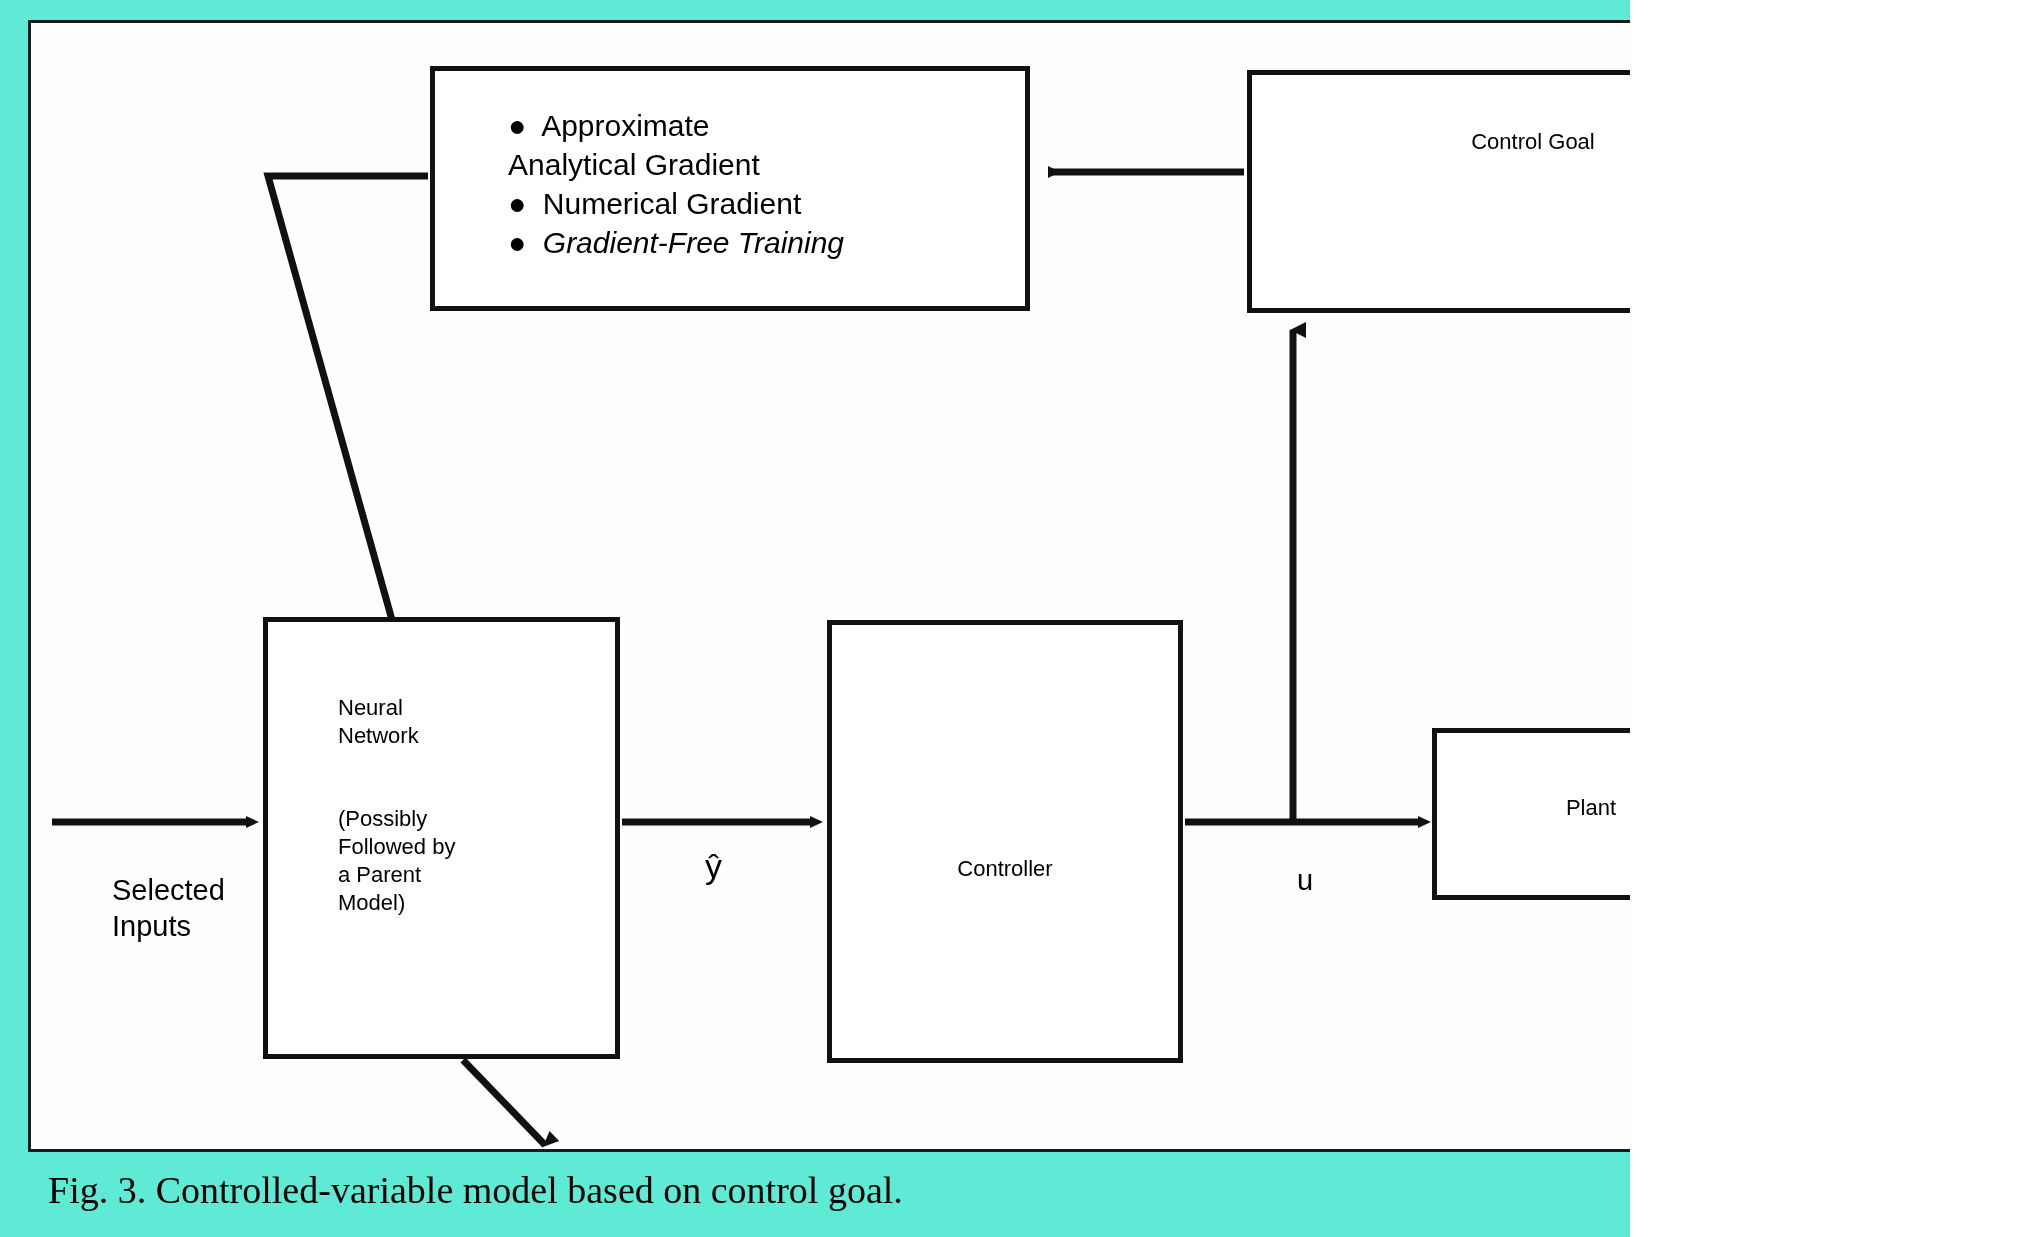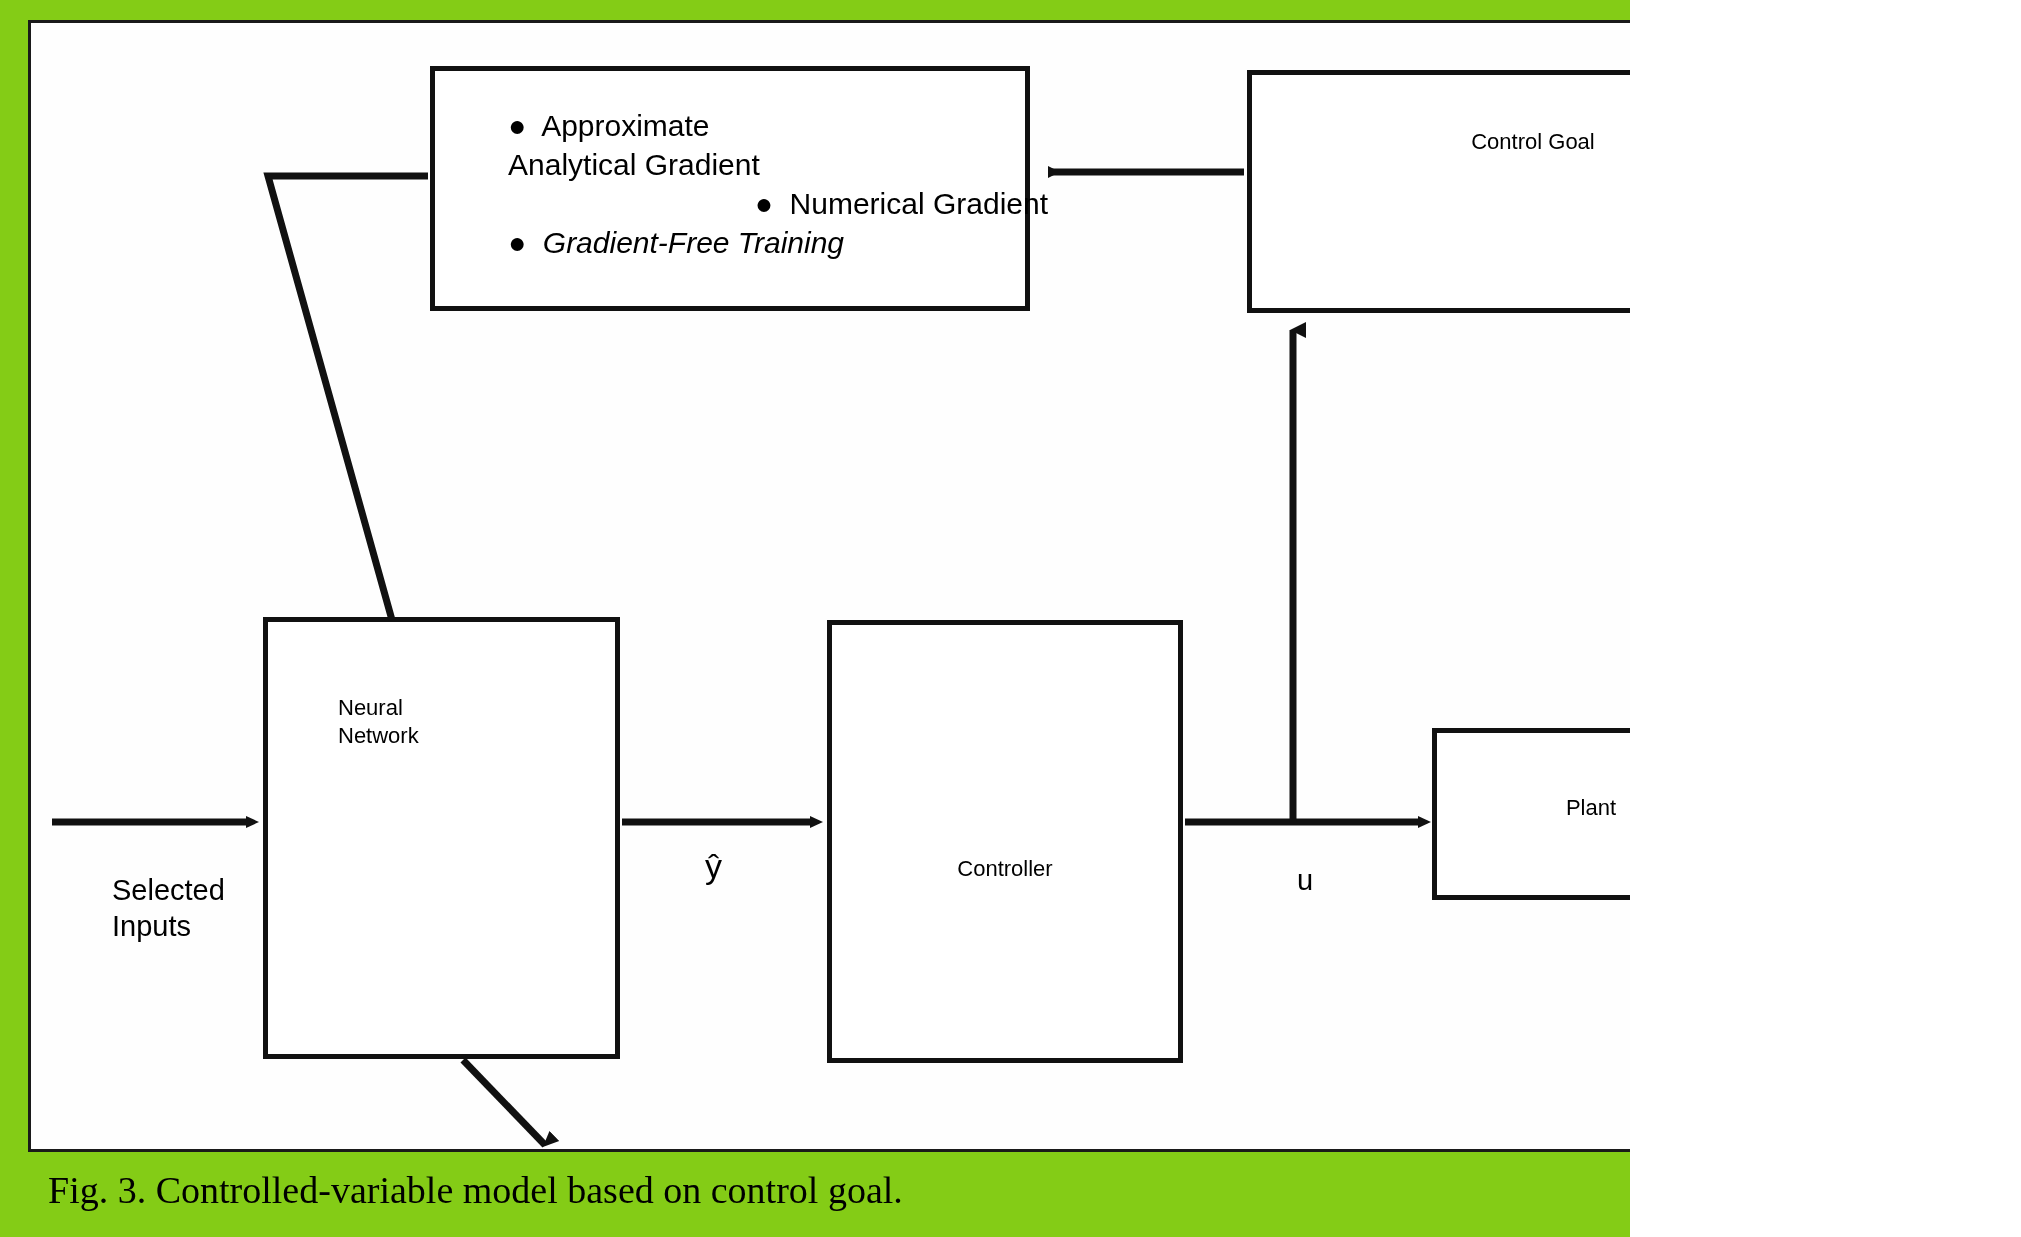--- a/index.html
+++ b/index.html
@@ -8,21 +8,21 @@
     background: #ffffff;
   }
   body {
     font-family: "Liberation Sans", sans-serif;
     color: #000000;
   }
   #page {
     position: relative;
     width: 1630px;
     height: 1237px;
-    background: #84cc16;
+    background: #5eead4;
     overflow: hidden;
   }
   #frame {
     position: absolute;
     left: 28px;
     top: 20px;
     width: 1960px;
     height: 1132px;
     border: 3px solid #1a1a1a;
     background: #fefefe;
@@ -80,30 +80,34 @@
 </head>
 <body>
 
 <div id="page">
   <div id="frame"></div>
 
   <div class="box" style="left:430px; top:66px; width:600px; height:245px;"></div>
   <div class="bullet-list" style="left:508px; top:106px; width:540px;">
     <span class="bullet-line" style="text-indent: 0px;">●  Approximate
 Analytical Gradient</span>
-    <span class="bullet-line" style="text-indent: 0px; text-align: right;">●  Numerical Gradient</span>
+    <span class="bullet-line" style="text-indent: 0px;">●  Numerical Gradient</span>
     <span class="bullet-line" style="text-indent: 0px; font-style: italic;">●  Gradient-Free Training</span>
   </div>
 
   <div class="box" style="left:1247px; top:70px; width:572px; height:243px;"></div>
   <div class="box-text center-text" style="left:1247px; top:128px; width:572px;">Control Goal</div>
 
   <div class="box" style="left:263px; top:617px; width:357px; height:442px;"></div>
   <div class="box-text" style="left:338px; top:694px; width:290px;">Neural
 Network</div>
+  <div class="box-text" style="left:338px; top:805px; width:290px;">(Possibly
+Followed by
+a Parent
+Model)</div>
 
   <div class="box" style="left:827px; top:620px; width:356px; height:443px;"></div>
   <div class="box-text center-text" style="left:827px; top:843px; width:356px;margin-top:12px;">Controller</div>
 
   <div class="box" style="left:1432px; top:728px; width:318px; height:172px;"></div>
   <div class="box-text center-text" style="left:1432px; top:794px; width:318px;">Plant</div>
 
   <div class="lbl" style="left:78px; top:872px; width:220px;margin-left:34px;">Selected
 Inputs</div>
   <div class="lbl" style="left:705px; top:845px; font-size:34px;">ŷ</div>

